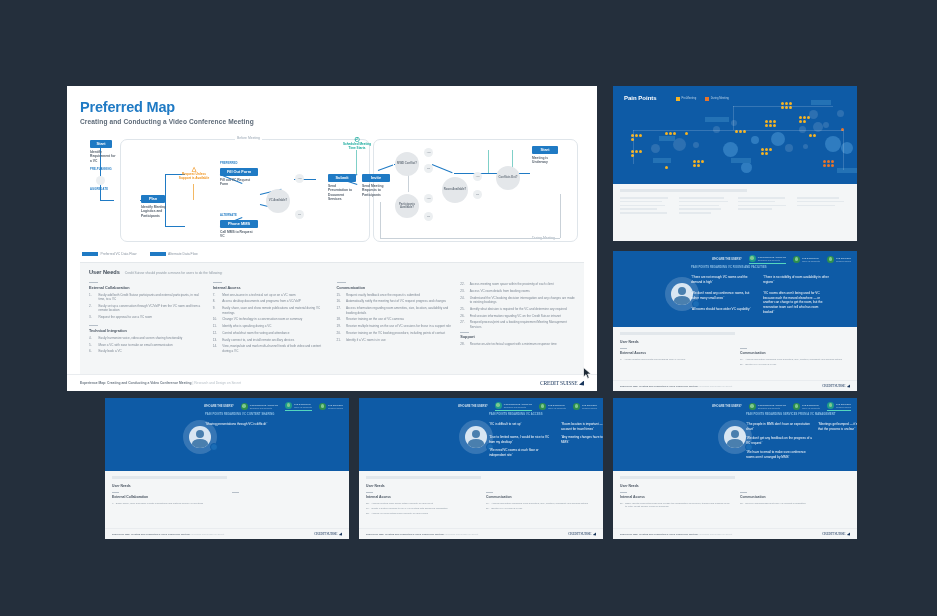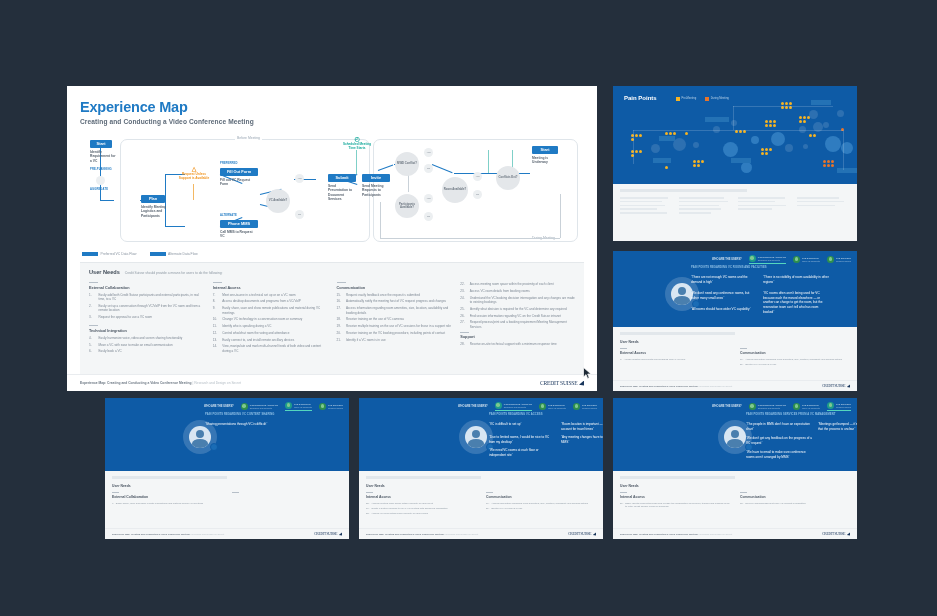--- a/index.html
+++ b/index.html
@@ -210,21 +210,21 @@
 
   .cursor {
     position: absolute; width: 9px; height: 12px; z-index: 99;
   }
 </style>
 </head>
 <body>
 
 <div class="slide" id="main-slide">
   <div class="ms-pad">
-    <div class="ms-title">Experience Map</div>
+    <div class="ms-title">Preferred Map</div>
     <div class="ms-sub">Creating and Conducting a Video Conference Meeting</div>
 
     <div class="diagram-wrap">
 
       <div class="dg-frame" style="left:40px; top:7px; width:250px; height:103px;"></div>
       <div class="dg-frame-label" style="left:155px; top:4px;">Before Meeting</div>
       <div class="dg-frame" style="left:293px; top:7px; width:205px; height:103px;"></div>
       <div class="dg-frame-label" style="left:450px; top:104px;">During Meeting</div>
 
       <div class="ln" style="left:20px; top:16px; width:1px; height:52px;"></div>

